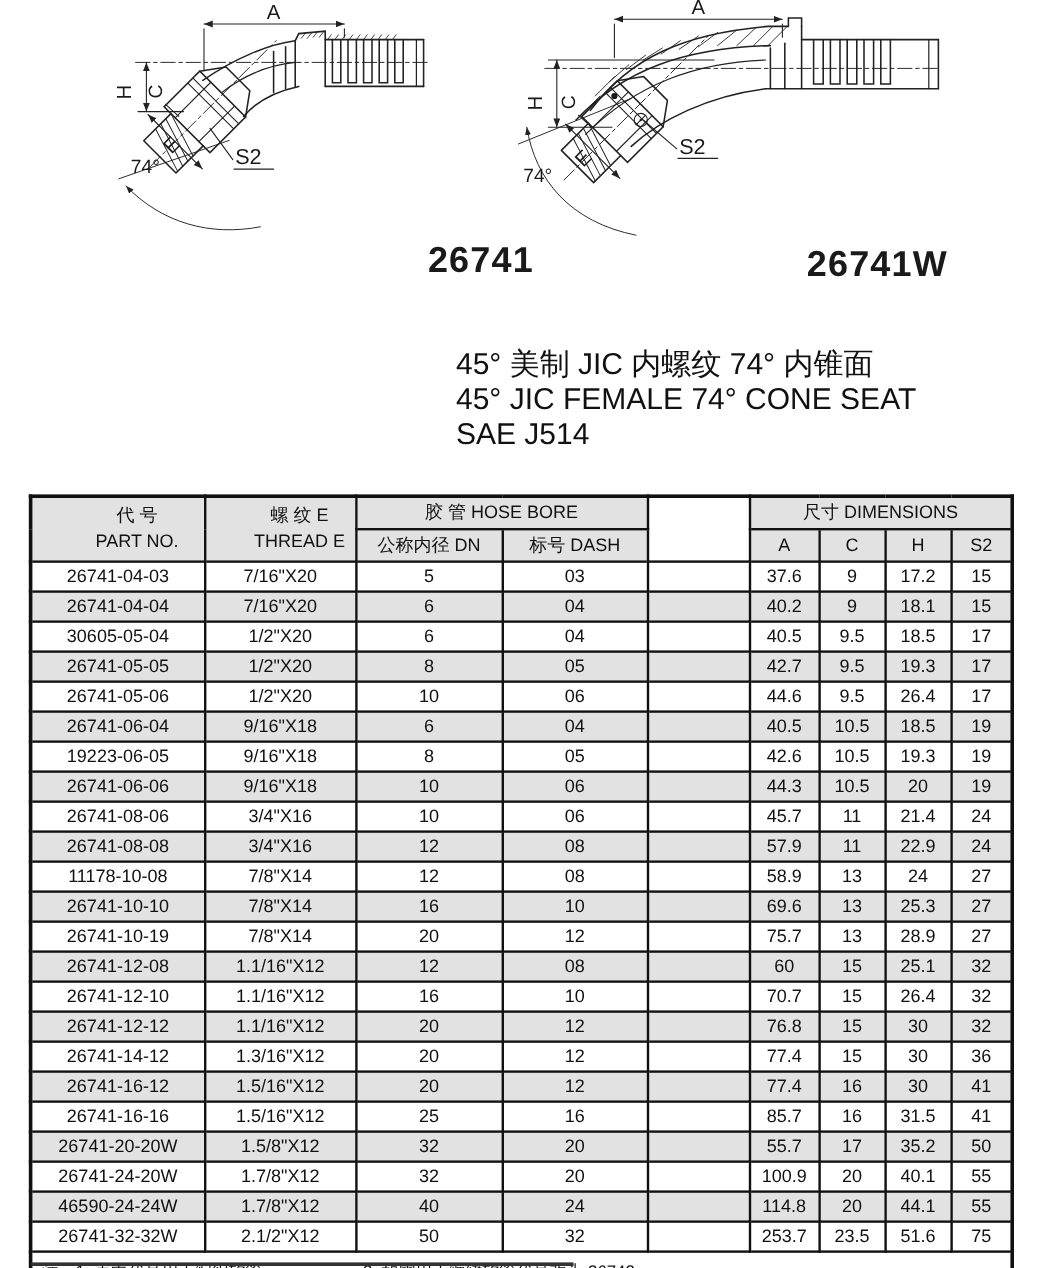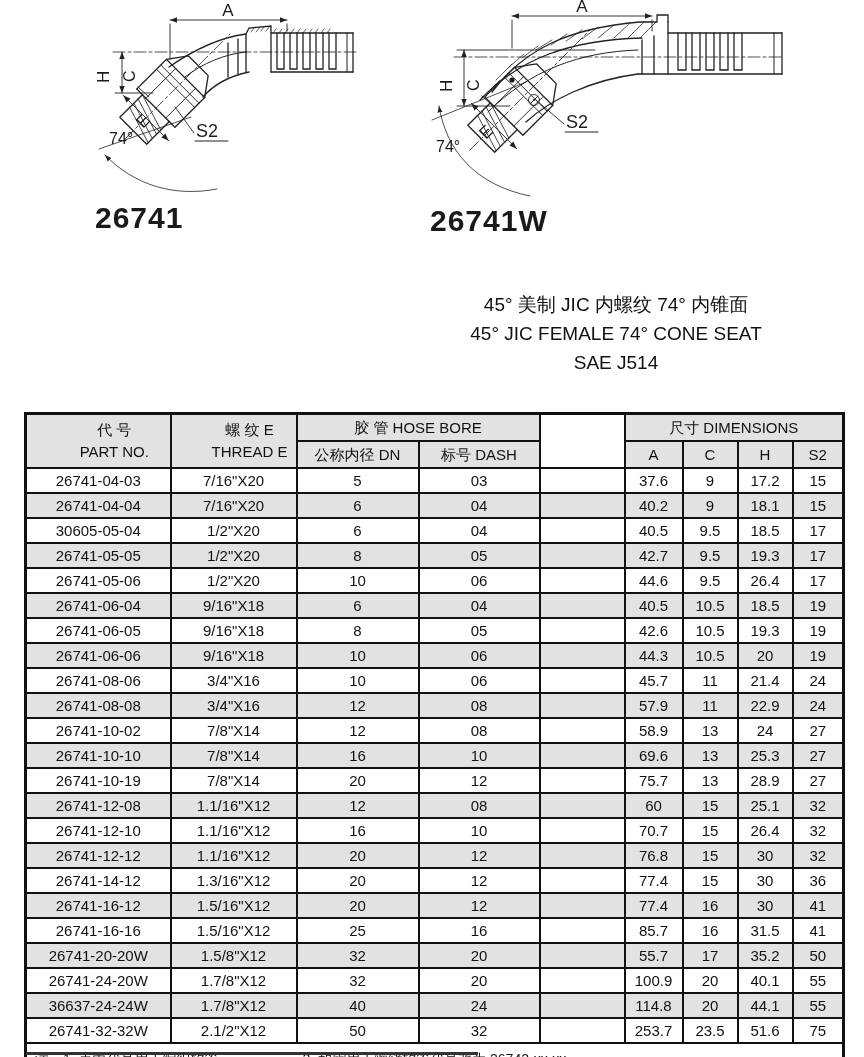--- a/index.html
+++ b/index.html
@@ -1,22 +1,22 @@
 <!DOCTYPE html>
 <html><head>
 <meta charset="utf-8">
 <style>
   html,body{margin:0;padding:0;background:#fff;}
   .page{position:relative;width:864px;height:1057px;background:#fff;overflow:hidden;
         font-family:"Liberation Sans",sans-serif;color:#111;}
   .figure{position:absolute;}
   .figure svg{display:block;}
-  .fig-caption{text-align:left;font-size:30px;font-weight:bold;letter-spacing:1px;color:#1a1a1a;margin-top:6px;}
-  .title-block{position:absolute;left:380px;top:290px;width:472px;text-align:center;
-               font-size:19px;line-height:29px;color:#111;}
+  .fig-caption{text-align:right;font-size:30px;font-weight:bold;letter-spacing:1px;color:#1a1a1a;margin-top:6px;}
+  .title-block{position:absolute;left:380px;top:290px;width:472px;
+               font-size:25px;line-height:29px;color:#111;}
   table.spec{position:absolute;left:24px;top:412px;width:818px;border-collapse:collapse;
              table-layout:fixed;border:3px solid #111;}
   table.spec th, table.spec td{border:2px solid #111;text-align:center;vertical-align:middle;
              font-size:15px;font-weight:normal;padding:0;white-space:nowrap;overflow:hidden;
              height:23px;line-height:1.05;}
   table.spec thead th{background:#e2e2e2;height:25px;}
   table.spec thead th.blank-h{background:#fff;}
   table.spec thead .hcell div{line-height:22px;margin-left:32px;}
   table.spec tbody tr.shaded td{background:#e2e2e2;}
   table.spec tfoot td{background:#fff;text-align:left;padding:5px 8px;height:auto;line-height:20px;}
@@ -328,21 +328,21 @@
           <td>9/16"X18</td>
           <td>6</td>
           <td>04</td>
           <td></td>
           <td>40.5</td>
           <td>10.5</td>
           <td>18.5</td>
           <td>19</td>
         </tr>
         <tr>
-          <td>26741-06-05</td>
+          <td>19223-06-05</td>
           <td>9/16"X18</td>
           <td>8</td>
           <td>05</td>
           <td></td>
           <td>42.6</td>
           <td>10.5</td>
           <td>19.3</td>
           <td>19</td>
         </tr>
         <tr class="shaded">
@@ -372,21 +372,21 @@
           <td>3/4"X16</td>
           <td>12</td>
           <td>08</td>
           <td></td>
           <td>57.9</td>
           <td>11</td>
           <td>22.9</td>
           <td>24</td>
         </tr>
         <tr>
-          <td>26741-10-02</td>
+          <td>11178-10-08</td>
           <td>7/8"X14</td>
           <td>12</td>
           <td>08</td>
           <td></td>
           <td>58.9</td>
           <td>13</td>
           <td>24</td>
           <td>27</td>
         </tr>
         <tr class="shaded">
@@ -493,21 +493,21 @@
           <td>1.7/8"X12</td>
           <td>32</td>
           <td>20</td>
           <td></td>
           <td>100.9</td>
           <td>20</td>
           <td>40.1</td>
           <td>55</td>
         </tr>
         <tr class="shaded">
-          <td>36637-24-24W</td>
+          <td>46590-24-24W</td>
           <td>1.7/8"X12</td>
           <td>40</td>
           <td>24</td>
           <td></td>
           <td>114.8</td>
           <td>20</td>
           <td>44.1</td>
           <td>55</td>
         </tr>
         <tr>

